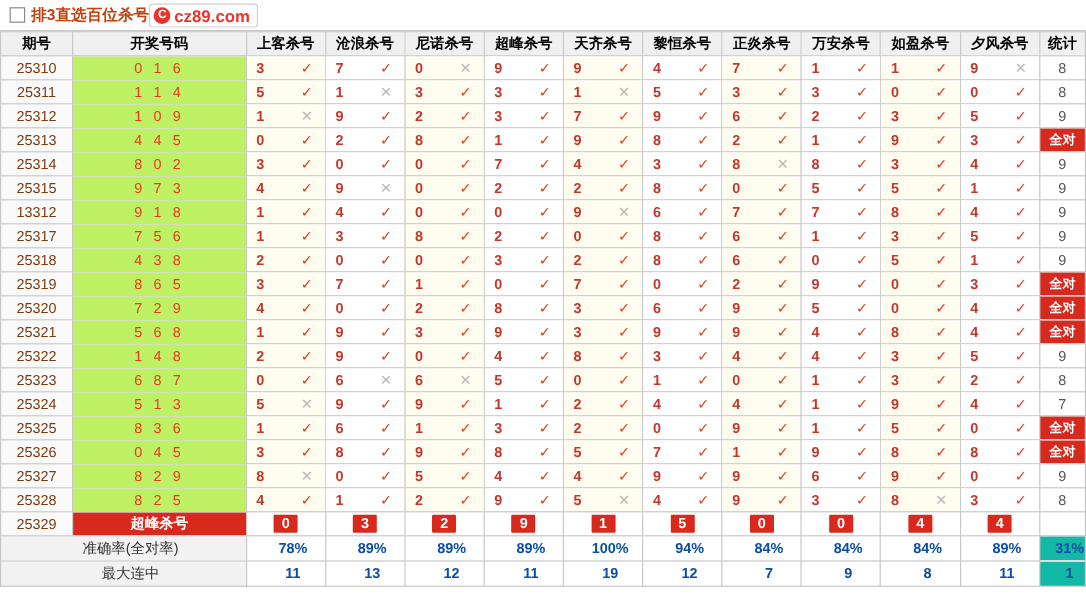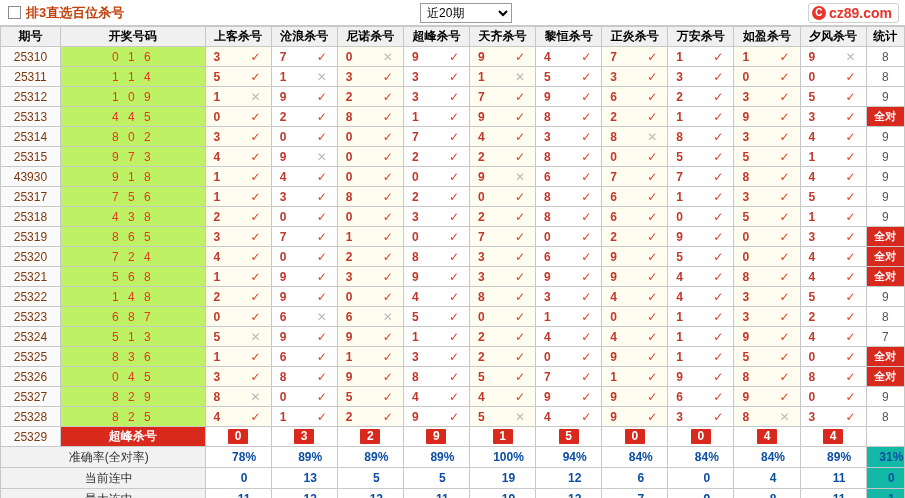--- a/index.html
+++ b/index.html
@@ -132,28 +132,20 @@
   td.sumstat{background:#14b8a6;color:#0b4ea2;font-weight:bold;font-size:12px;}
 </style>
 </head>
 <body>
 
 <div class="page">
 
   <div class="topbar">
     <div class="chk"></div>
     <div class="toptitle">排3直选百位杀号</div>
-    <div class="sel-wrap">
-      <select class="period">
-        <option>近20期</option>
-        <option>近30期</option>
-        <option>近50期</option>
-        <option>近100期</option>
-      </select>
-    </div>
     <div class="logo">
       <span class="ball">C</span>
       <span class="txt">cz89.com</span>
     </div>
   </div>
 
   <table class="main">
     <colgroup>
       <col style="width:58px">
       <col style="width:140px">
@@ -571,21 +563,21 @@
           </td>
           <td class="killcell plain">
             <div class="inner">
               <span class="num">1</span>
               <span class="mark hit">✓</span>
             </div>
           </td>
           <td class="stat">9</td>
         </tr>
         <tr>
-          <td class="issue">43930</td>
+          <td class="issue">13312</td>
           <td class="code">9 1 8</td>
           <td class="killcell shade">
             <div class="inner">
               <span class="num">1</span>
               <span class="mark hit">✓</span>
             </div>
           </td>
           <td class="killcell plain">
             <div class="inner">
               <span class="num">4</span>
@@ -832,21 +824,21 @@
           <td class="killcell plain">
             <div class="inner">
               <span class="num">3</span>
               <span class="mark hit">✓</span>
             </div>
           </td>
           <td class="stat full">全对</td>
         </tr>
         <tr>
           <td class="issue">25320</td>
-          <td class="code">7 2 4</td>
+          <td class="code">7 2 9</td>
           <td class="killcell shade">
             <div class="inner">
               <span class="num">4</span>
               <span class="mark hit">✓</span>
             </div>
           </td>
           <td class="killcell plain">
             <div class="inner">
               <span class="num">0</span>
               <span class="mark hit">✓</span>
@@ -1445,34 +1437,20 @@
           <td class="sumval">89%</td>
           <td class="sumval">100%</td>
           <td class="sumval">94%</td>
           <td class="sumval">84%</td>
           <td class="sumval">84%</td>
           <td class="sumval">84%</td>
           <td class="sumval">89%</td>
           <td class="sumstat">31%</td>
         </tr>
         <tr class="summary">
-          <td class="sumlabel" colspan="2">当前连中</td>
-          <td class="sumval">0</td>
-          <td class="sumval">13</td>
-          <td class="sumval">5</td>
-          <td class="sumval">5</td>
-          <td class="sumval">19</td>
-          <td class="sumval">12</td>
-          <td class="sumval">6</td>
-          <td class="sumval">0</td>
-          <td class="sumval">4</td>
-          <td class="sumval">11</td>
-          <td class="sumstat">0</td>
-        </tr>
-        <tr class="summary">
           <td class="sumlabel" colspan="2">最大连中</td>
           <td class="sumval">11</td>
           <td class="sumval">13</td>
           <td class="sumval">12</td>
           <td class="sumval">11</td>
           <td class="sumval">19</td>
           <td class="sumval">12</td>
           <td class="sumval">7</td>
           <td class="sumval">9</td>
           <td class="sumval">8</td>

